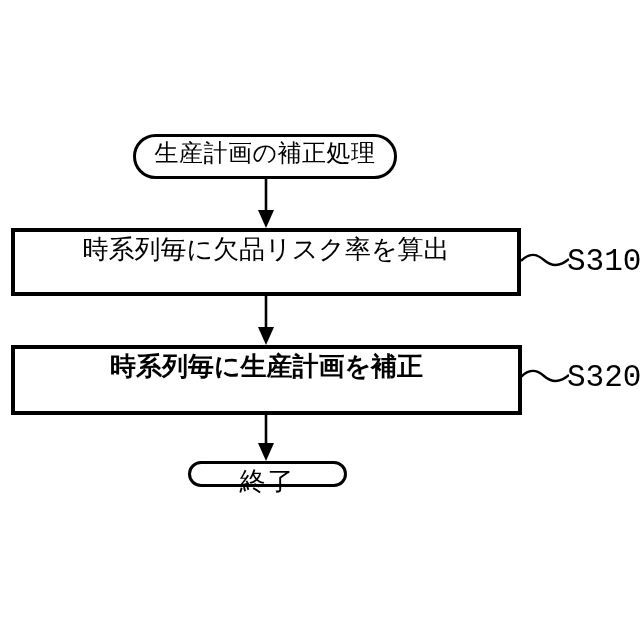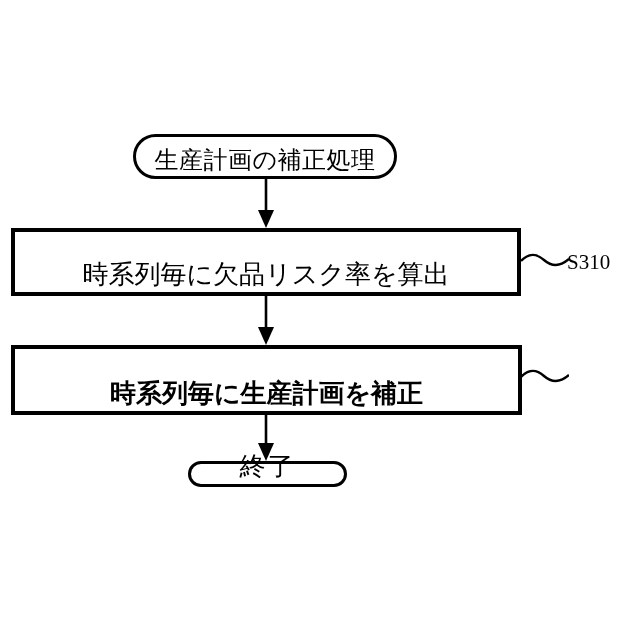--- a/index.html
+++ b/index.html
@@ -15,21 +15,21 @@
     overflow: hidden;
     font-family: "DejaVu Sans", "Liberation Sans", sans-serif;
     color: #000000;
   }
   .shape {
     position: absolute;
     box-sizing: border-box;
     background: #ffffff;
     border: 3.5px solid #000000;
     display: flex;
-    align-items: flex-end;
+    align-items: flex-start;
     justify-content: center;
     text-align: center;
   }
   .terminal-start {
     left: 133px; top: 134px;
     width: 264px; height: 45px;
     border-radius: 23px;
     font-size: 24px;
     letter-spacing: 0.5px;
   }
@@ -63,22 +63,22 @@
   .arrow-3 { top: 415px; height: 46px; }
   .squiggle {
     position: absolute;
     width: 48px;
     height: 20px;
   }
   .squiggle-1 { left: 521px; top: 251px; }
   .squiggle-2 { left: 521px; top: 367px; }
   .step-ref {
     position: absolute;
-    font-family: Liberation Serif, serif;
-    font-size: 21px;
+    font-family: Liberation Mono, monospace;
+    font-size: 31px;
     font-weight: 400;
     line-height: 34px;
     white-space: nowrap;
   }
   .step-ref-1 { left: 567px; top: 245px; }
   .step-ref-2 { left: 567px; top: 361px; }
   .label-text {
     display: inline-block;
   }
 </style>
@@ -110,20 +110,21 @@
     <polygon points="1,31 17,31 9,49" fill="#000000"></polygon>
   </svg>
 
   <div class="shape process-2">
     <span class="label-text">時系列毎に生産計画を補正</span>
   </div>
 
   <svg class="squiggle squiggle-2" viewBox="0 0 48 20" aria-hidden="true">
     <path d="M0,10 C8,2 15,2 23,9 C31,16 39,16 48,8" fill="none" stroke="#000000" stroke-width="2.4"></path>
   </svg>
+  <div class="step-ref step-ref-2">S320</div>
 
   <svg class="arrow arrow-3" viewBox="0 0 18 46" aria-hidden="true">
     <line x1="9" y1="0" x2="9" y2="30" stroke="#000000" stroke-width="2.6"></line>
     <polygon points="1,28 17,28 9,46" fill="#000000"></polygon>
   </svg>
 
   <div class="shape terminal-end">
     <span class="label-text">終了</span>
   </div>
 

